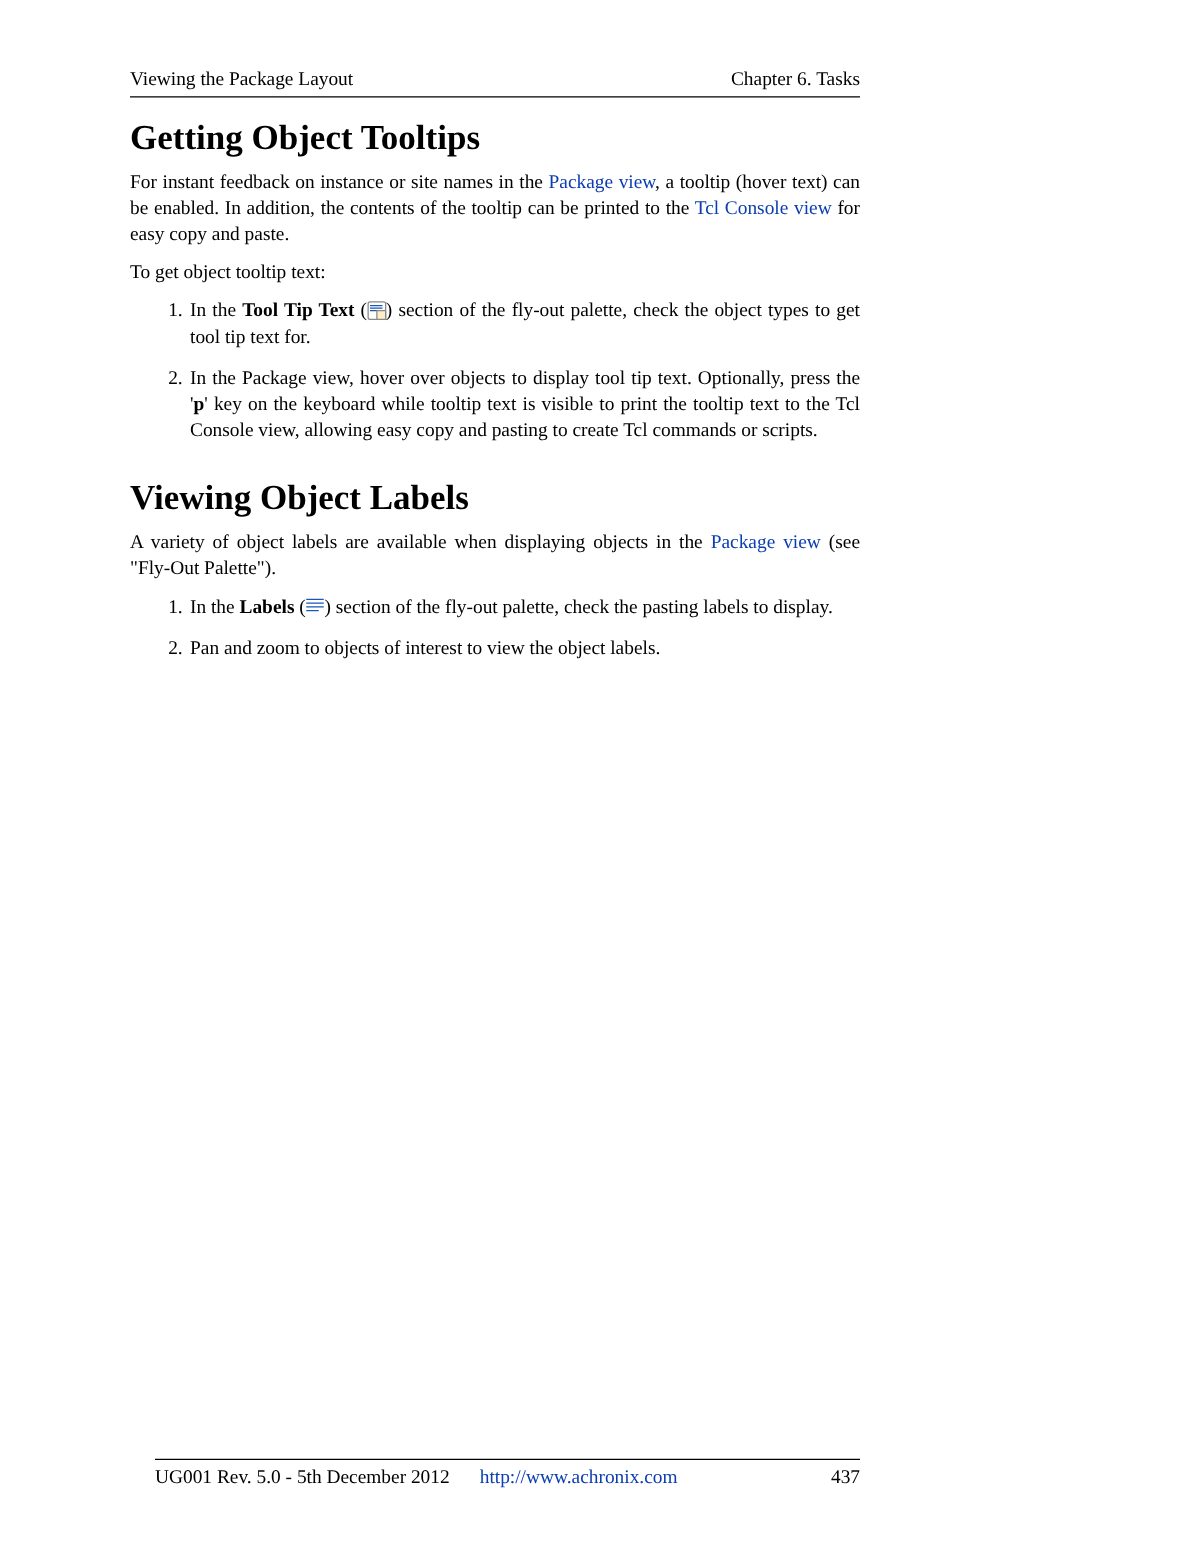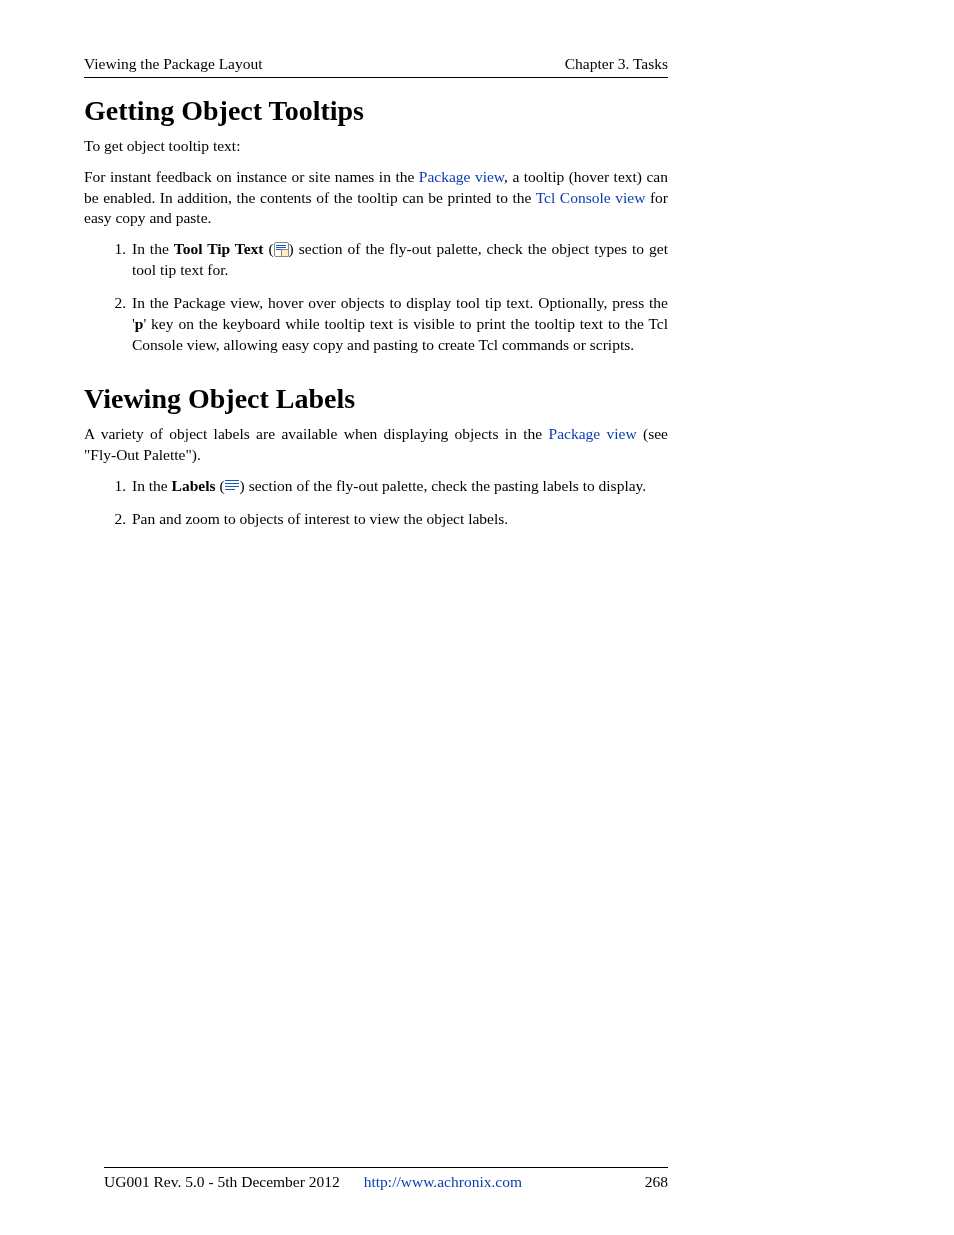--- a/index.html
+++ b/index.html
@@ -10,20 +10,21 @@
   margin: 0;
   padding: 0;
   background: #fff;
 }
 .page {
   width: 772px;
   height: 1235px;
   padding: 54px 104px 0 84px;
   box-sizing: border-box;
   position: relative;
+  margin-left: 20px;
 }
 .header {
   display: flex;
   justify-content: space-between;
   font-size: 15.5px;
   padding-bottom: 2px;
   border-bottom: 1px solid #000;
   margin-bottom: 14px;
 }
 h2 {
@@ -85,30 +86,30 @@
 }
 .footer .mid { margin-left:24px; }
 .footer .right { margin-left:auto; }
 </style>
 </head>
 <body>
 
 <div class="page">
   <div class="header">
     <span>Viewing the Package Layout</span>
-    <span>Chapter 3. Tasks</span>
+    <span>Chapter 6. Tasks</span>
   </div>
 
   <h2>Getting Object Tooltips</h2>
 
-  <p>To get object tooltip text:</p>
-
   <p>
     <span>For instant feedback on instance or site names in the </span><a class="link" href="#">Package view</a><span>, a tooltip (hover text) can be enabled. In addition, the contents of the tooltip can be printed to the </span><a class="link" href="#">Tcl Console view</a><span> for easy copy and paste.</span>
   </p>
+
+  <p>To get object tooltip text:</p>
 
   <ol>
     <li>
       <span>In the </span><span class="bold">Tool Tip Text</span><span> (</span><span class="icon-tooltip"></span><span>) section of the fly-out palette, check the object types to get tool tip text for.</span>
     </li>
     <li>
       <span>In the Package view, hover over objects to display tool tip text.  Optionally, press the '</span><span class="keycap">p</span><span>' key on the keyboard while tooltip text is visible to print the tooltip text to the Tcl Console view, allowing easy copy and pasting to create Tcl commands or scripts.</span>
     </li>
   </ol>
 
@@ -123,15 +124,15 @@
     <li>
       <span>In the </span><span class="bold">Labels</span><span> (</span><span class="icon-labels"><span></span><span></span><span></span><span></span></span><span>) section of the fly-out palette, check the pasting labels to display.</span>
     </li>
     <li>Pan and zoom to objects of interest to view the object labels.</li>
   </ol>
 
 
   <div class="footer">
     <span>UG001 Rev. 5.0 - 5th December 2012</span>
     <a class="link mid" href="#">http://www.achronix.com</a>
-    <span class="right">268</span>
+    <span class="right">437</span>
   </div>
 </div>
 
 </body></html>

